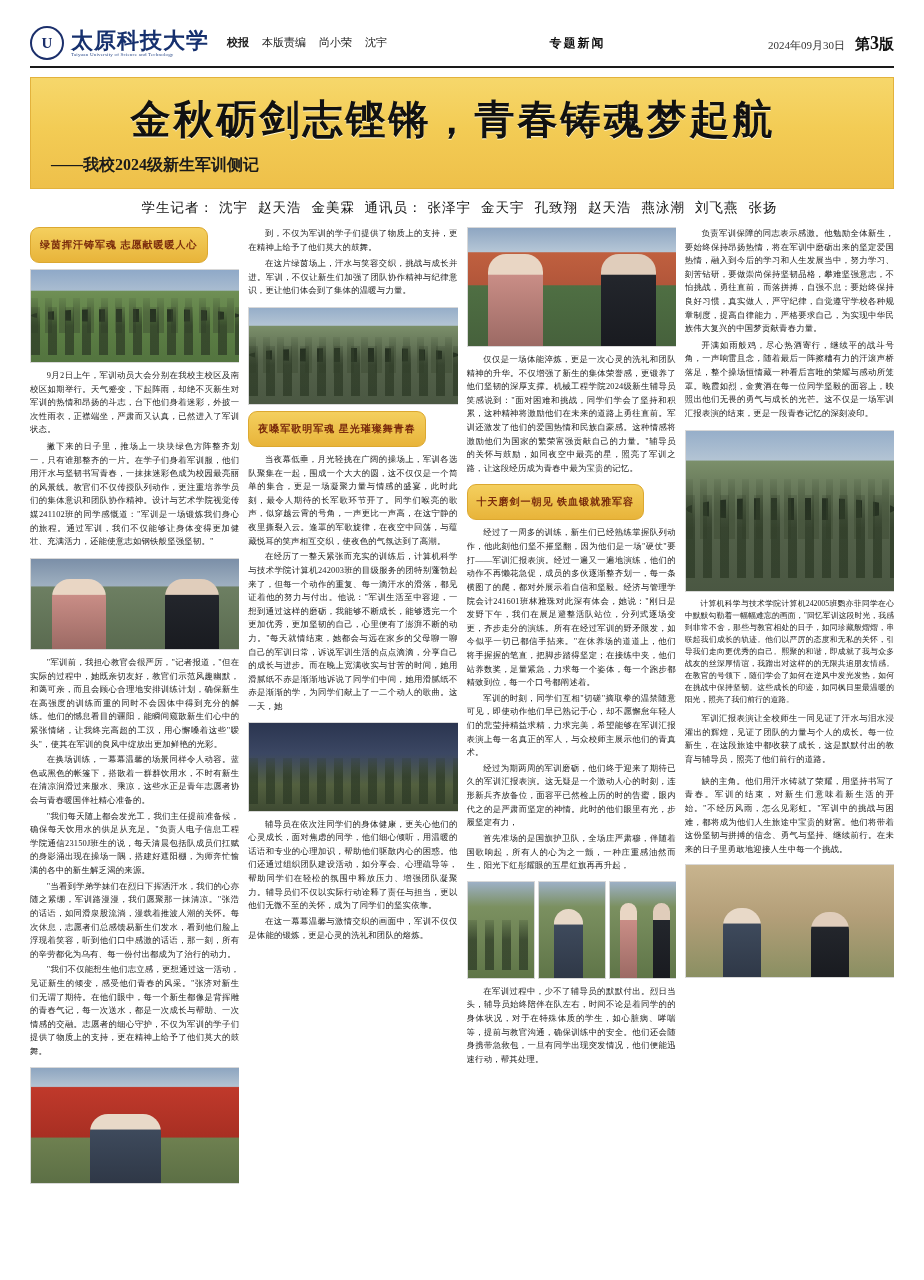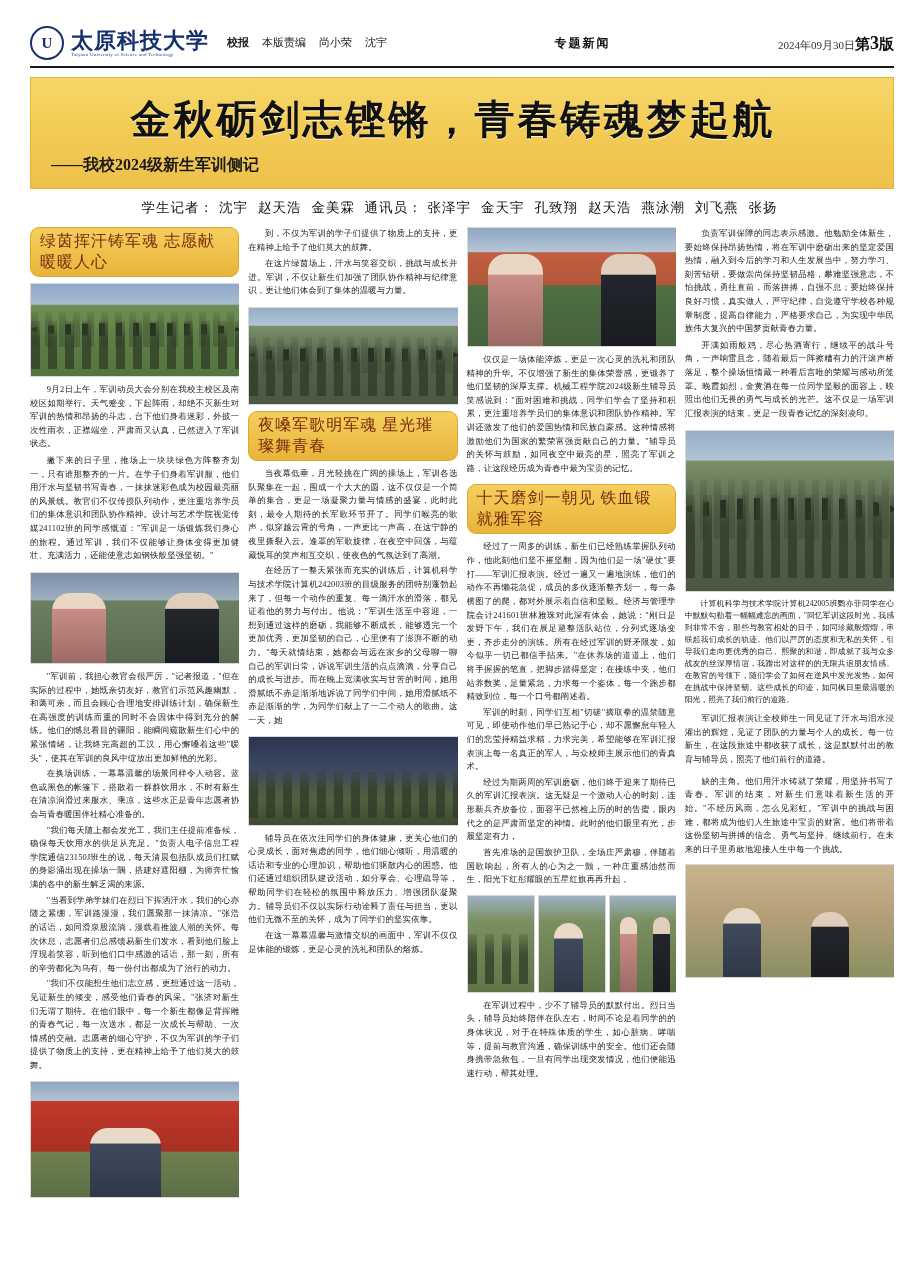--- a/index.html
+++ b/index.html
@@ -41,21 +41,21 @@
   .mast-links{
     display:flex;align-items:flex-end;gap:13px;
     font-size:11px;color:#222;margin-left:8px;padding-bottom:2px;
   }
   .mast-links .bold{font-weight:bold;}
   .mast-center{
     flex:1;text-align:center;
     font-size:12px;font-weight:bold;letter-spacing:2px;color:#111;
   }
   .mast-right{
-    display:flex;align-items:baseline;
+    display:flex;align-items:baseline;gap:10px;
     font-size:11px;color:#333;
   }
   .mast-right .edition{font-size:15px;font-weight:bold;color:#111;}
   .mast-right .edition .num{font-size:18px;}
 
   
   .banner{
     margin-top:9px;
     background:linear-gradient(180deg,#f6d76b 0%,#f3cc55 45%,#eec04a 100%);
     border:1px solid #e3b23c;
@@ -86,23 +86,23 @@
     gap:9px;
     margin-top:10px;
     height:1005px;
   }
   .col{display:flex;flex-direction:column;gap:6px;overflow:hidden;}
 
   
   .sec-label{
     display:inline-block;
     background:linear-gradient(180deg,#f4cf5e,#e8b43a);
-    color:#7a2b0c;font-weight:normal;
-    font-size:16px;letter-spacing:1px;
-    padding:3px 9px;border-radius:9px;
+    color:#7a2b0c;font-weight:bold;
+    font-size:10px;letter-spacing:1px;
+    padding:10px 9px;border-radius:9px;
     border:1px solid #dca830;
     align-self:flex-start;
   }
 
   
   .photo{
     width:100%;
     position:relative;overflow:hidden;
     border:1px solid #d8d8d8;
     background:#b9c6ae;
@@ -293,21 +293,21 @@
       </div>
     </div>
 
     <div class="col">
       <div class="photo ph-track" style="height:118px">
         <div class="person left pink"></div>
           <div class="person right"></div>
       </div>
 
       <div class="txt">
-        <p>仅仅是一场体能淬炼，更是一次心灵的洗礼和团队精神的升华。不仅增强了新生的集体荣誉感，更锻养了他们坚韧的深厚支撑。机械工程学院2024级新生辅导员笑感说到："面对困难和挑战，同学们学会了坚持和积累，更注重培养学员们的集体意识和团队协作精神。军训还激发了他们的爱国热情和民族自豪感。这种情感将激励他们为国家的繁荣富强贡献自己的力量。"辅导员的关怀与鼓励，如同夜空中最亮的星，照亮了军训之路，让这段经历成为青春中最为宝贵的记忆。</p>
+        <p>仅仅是一场体能淬炼，更是一次心灵的洗礼和团队精神的升华。不仅增强了新生的集体荣誉感，更锻养了他们坚韧的深厚支撑。机械工程学院2024级新生辅导员笑感说到："面对困难和挑战，同学们学会了坚持和积累，这种精神将激励他们在未来的道路上勇往直前。军训还激发了他们的爱国热情和民族自豪感。这种情感将激励他们为国家的繁荣富强贡献自己的力量。"辅导员的关怀与鼓励，如同夜空中最亮的星，照亮了军训之路，让这段经历成为青春中最为宝贵的记忆。</p>
       </div>
 
       <div class="sec-label">十天磨剑一朝见 铁血锻就雅军容</div>
 
       <div class="txt tight">
         <p>经过了一周多的训练，新生们已经熟练掌握队列动作，他此刻他们坚不摧坚翻，因为他们是一场"硬仗"要打——军训汇报表演。经过一遍又一遍地演练，他们的动作不再懒花急促，成员的多伙逐渐整齐划一，每一条横图了的爬，都对外展示着自信和坚毅。经济与管理学院会计241601班林雅珠对此深有体会，她说："刚日是发野下午，我们在展足避整活队站位，分列式逐场变更，齐步走分的演练。所有在经过军训的野矛限发，如今似乎一切已都信手拈来。"在休养场的道道上，他们将手握握的笔直，把脚步踏得坚定；在接练中夹，他们站养数奖，足量紧急，力求每一个姿体，每一个跑步都精致到位，每一个口号都阐述着。</p>
         <p>军训的时刻，同学们互相"切磋"摘取拳的温禁随意可见，即使动作他们早已熟记于心，却不愿懈怠年轻人们的悲莹持精益求精，力求完美，希望能够在军训汇报表演上每一名真正的军人，与众校师主展示他们的青真术。</p>
         <p>经过为期两周的军训磨砺，他们终于迎来了期待已久的军训汇报表演。这无疑是一个激动人心的时刻，连形新兵齐放备位，面容平已然检上历的时的告蜜，眼内代之的是严肃而坚定的神情。此时的他们眼里有光，步履坚定有力，</p>
         <p>首先准场的是国旗护卫队，全场庄严肃穆，伴随着国歌响起，所有人的心为之一颤，一种庄重感油然而生，阳光下红彤耀眼的五星红旗再再升起，</p>
       </div>

